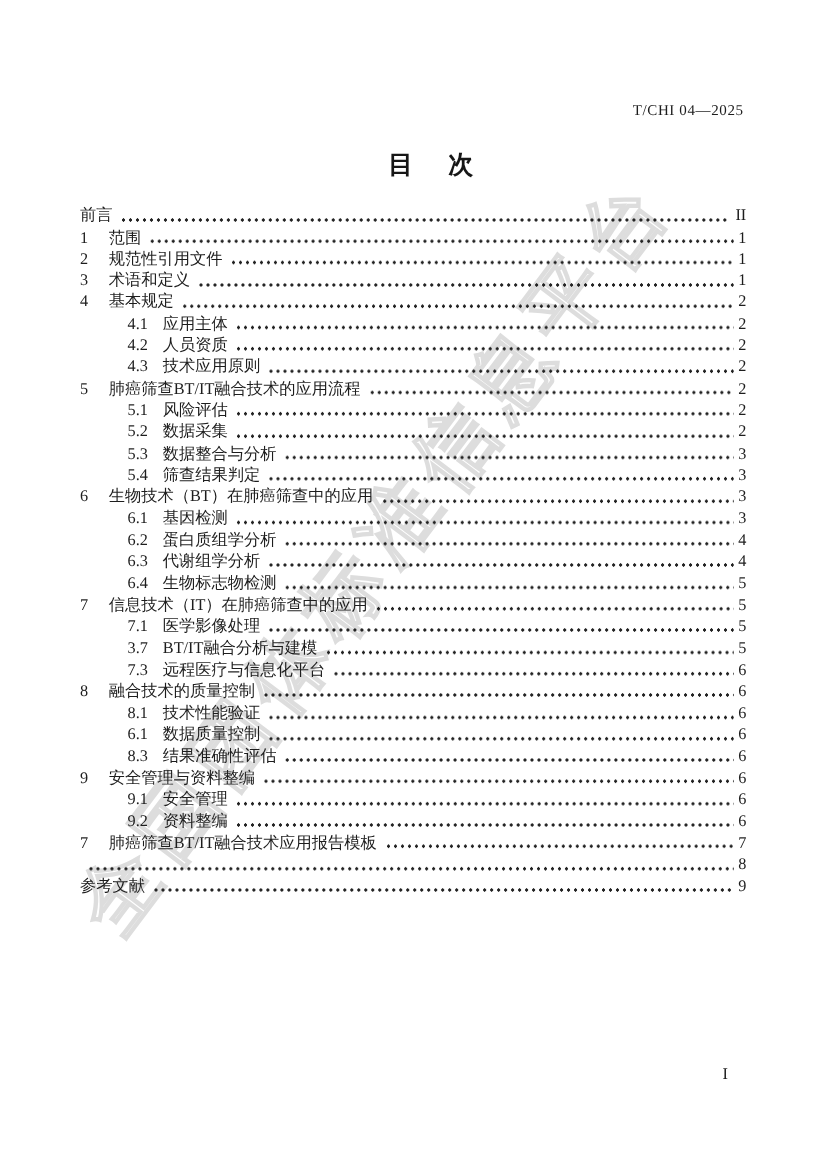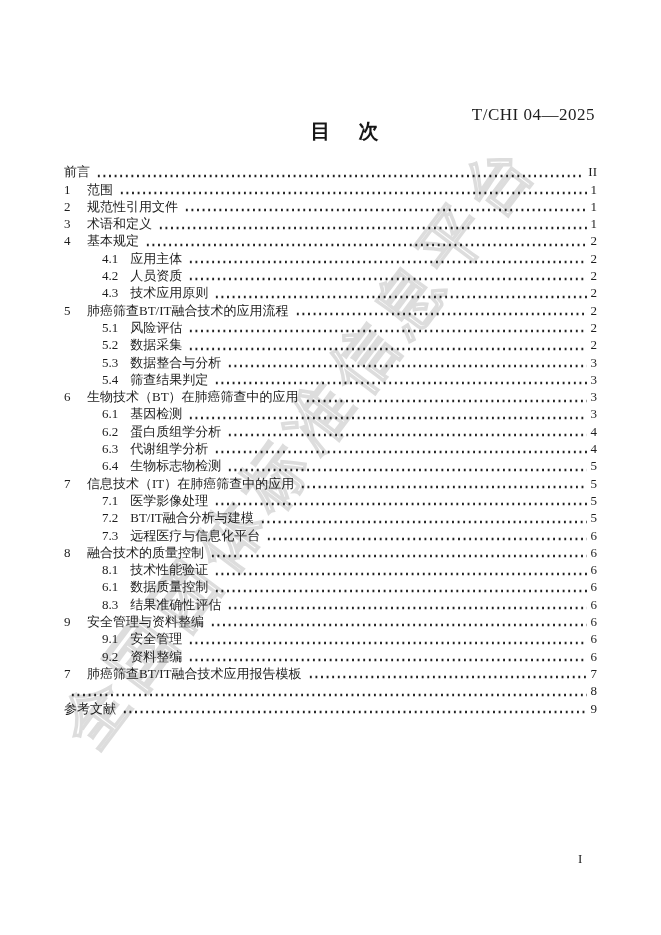--- a/index.html
+++ b/index.html
@@ -26,23 +26,22 @@
     white-space: nowrap;
     color: rgba(255, 255, 255, 0);
     -webkit-text-stroke: 1.5px #dddddd;
     pointer-events: none;
     user-select: none;
   }
   .doc-code {
     position: absolute;
     top: 81px;
     right: 66px;
-    font-size: 17px;
+    font-size: 12px;
     letter-spacing: 0.5px;
-    margin-top: 24px;
   }
   .title {
     position: absolute;
     top: 102px;
     left: 0;
     width: 100%;
     margin: 16px;
     text-align: center;
     font-family: "Liberation Sans", "DejaVu Sans", sans-serif;
     font-size: 20px;
@@ -211,21 +210,21 @@
         <span class="leader"></span>
         <span class="pageno">5</span>
       </div>
       <div class="toc-row sub">
         <span class="num">7.1</span>
         <span class="label">医学影像处理</span>
         <span class="leader"></span>
         <span class="pageno">5</span>
       </div>
       <div class="toc-row sub">
-        <span class="num">7.2</span>
+        <span class="num">3.7</span>
         <span class="label">BT/IT融合分析与建模</span>
         <span class="leader"></span>
         <span class="pageno">5</span>
       </div>
       <div class="toc-row sub">
         <span class="num">7.3</span>
         <span class="label">远程医疗与信息化平台</span>
         <span class="leader"></span>
         <span class="pageno">6</span>
       </div>

